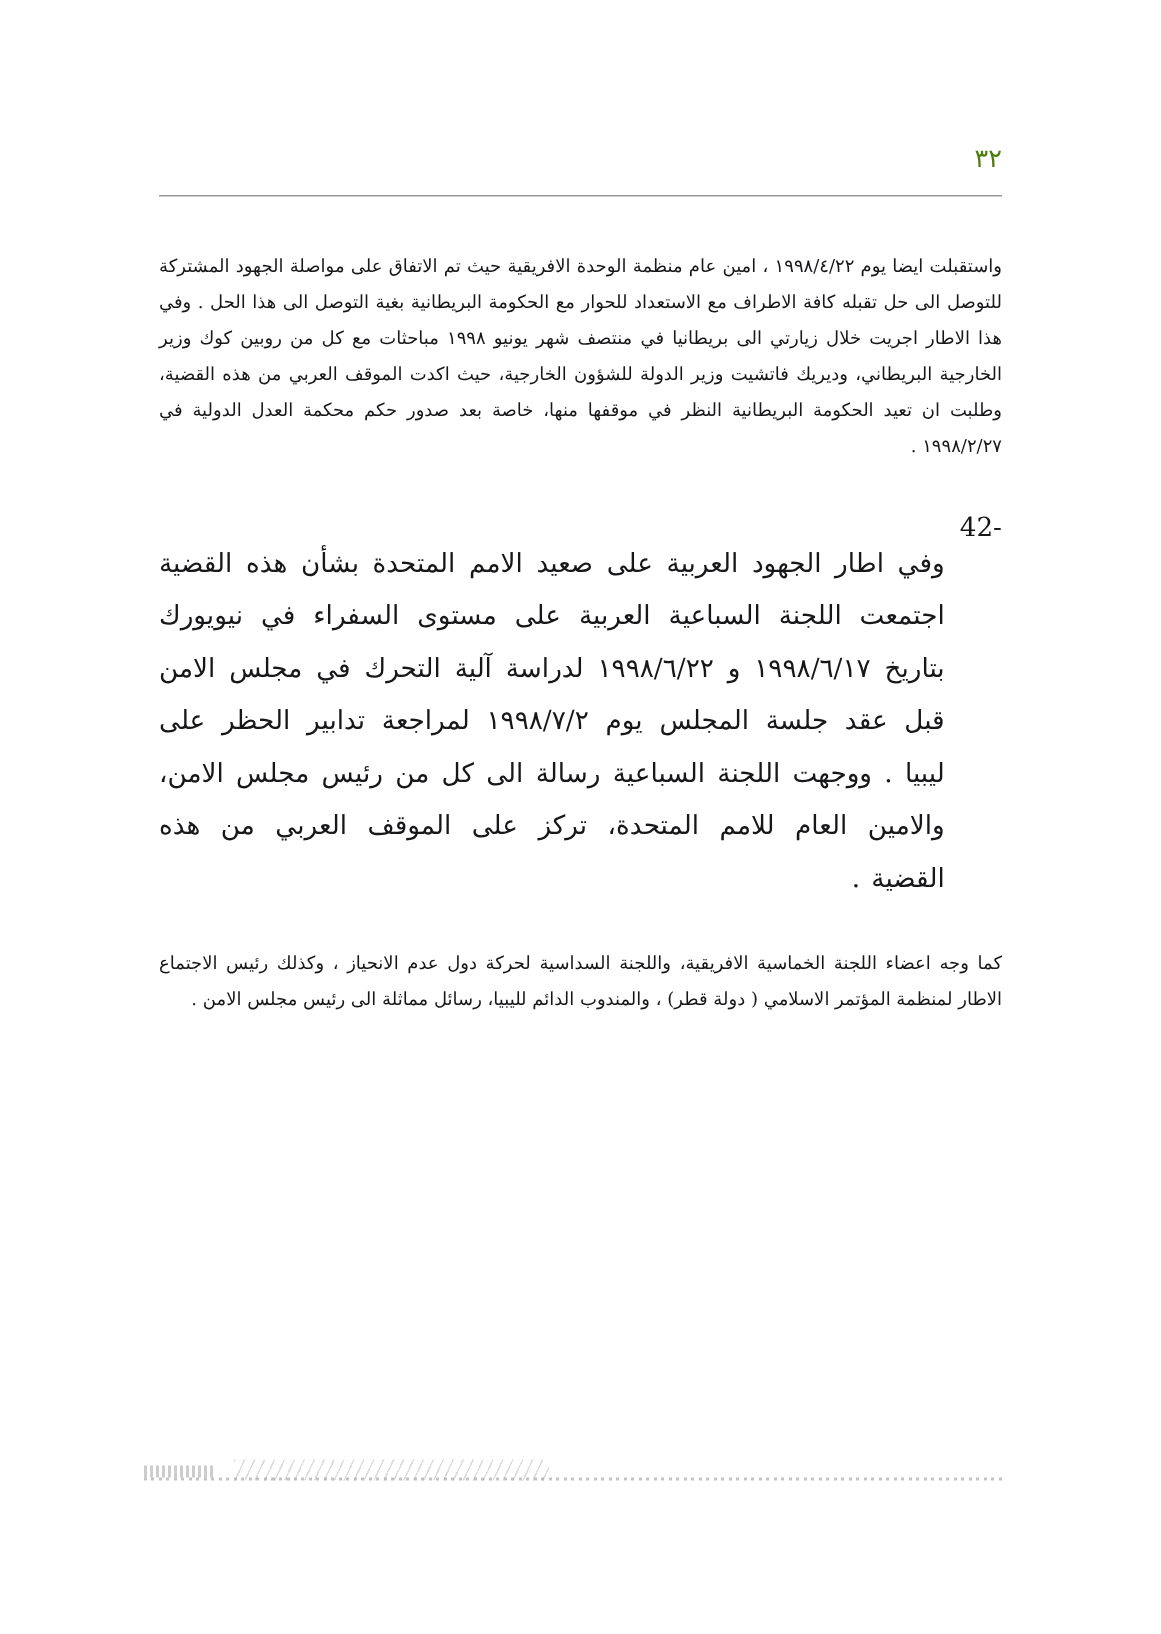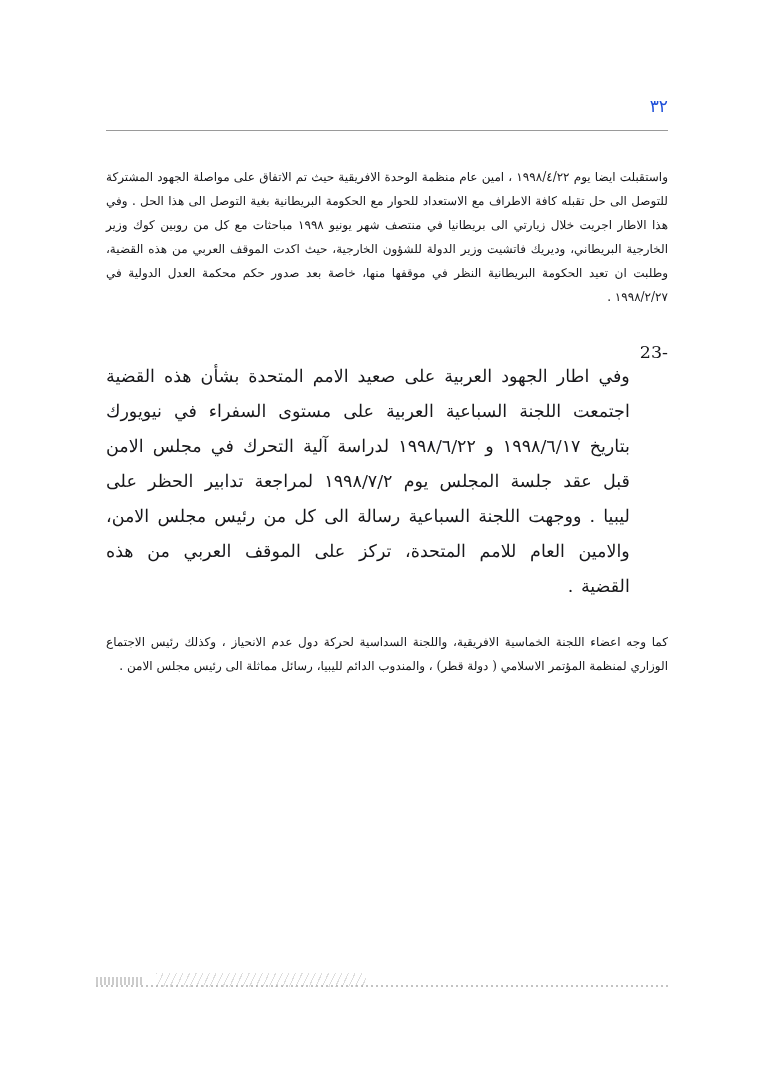--- a/index.html
+++ b/index.html
@@ -18,21 +18,21 @@
     position: relative;
     width: 774px;
     height: 1089px;
     box-sizing: border-box;
     padding: 96px 106px 0 106px;
   }
   .page-number {
     font-family: "DejaVu Sans", "Liberation Sans", sans-serif;
     font-size: 17px;
     letter-spacing: 1px;
-    color: #1d4ed8;
+    color: #4d7c0f;
     margin: 0 0 14px 0;
     text-align: right;
     direction: rtl;
   }
   .rule {
     border: 0;
     border-top: 1px solid #9a9a9a;
     margin: 0 0 34px 0;
     width: 100%;
   }
@@ -123,25 +123,25 @@
 
 <div class="page">
 
   <div class="page-number">٣٢</div>
 
   <hr class="rule">
 
   <div class="body-block">واستقبلت ايضا يوم ١٩٩٨/٤/٢٢ ، امين عام منظمة الوحدة الافريقية حيث تم الاتفاق على مواصلة الجهود المشتركة للتوصل الى  حل تقبله كافة الاطراف مع الاستعداد للحوار مع الحكومة البريطانية بغية التوصل الى  هذا الحل . وفي هذا الاطار اجريت خلال زيارتي الى بريطانيا في منتصف شهر يونيو ١٩٩٨  مباحثات مع كل من روبين كوك وزير  الخارجية البريطاني، وديريك فاتشيت وزير الدولة للشؤون الخارجية، حيث اكدت الموقف  العربي من هذه القضية، وطلبت ان تعيد الحكومة البريطانية النظر في موقفها  منها، خاصة بعد صدور حكم محكمة  العدل الدولية في ١٩٩٨/٢/٢٧ .</div>
 
   <div class="numbered">
-    <div class="marker">-23</div>
+    <div class="marker">-42</div>
     <div class="text spread">وفي اطار الجهود العربية على صعيد الامم المتحدة بشأن هذه القضية اجتمعت اللجنة السباعية العربية على مستوى  السفراء في نيويورك بتاريخ ١٩٩٨/٦/١٧ و ١٩٩٨/٦/٢٢ لدراسة آلية التحرك في مجلس الامن قبل عقد جلسة المجلس يوم ١٩٩٨/٧/٢ لمراجعة تدابير الحظر على ليبيا . ووجهت اللجنة السباعية رسالة الى كل من رئيس مجلس الامن، والامين العام للامم المتحدة، تركز على الموقف العربي من هذه القضية .</div>
   </div>
 
-  <div class="body-block">كما وجه اعضاء اللجنة الخماسية الافريقية، واللجنة السداسية لحركة دول عدم الانحياز ، وكذلك رئيس الاجتماع الوزاري لمنظمة المؤتمر الاسلامي ( دولة قطر) ، والمندوب الدائم لليبيا، رسائل مماثلة الى رئيس مجلس الامن .</div>
+  <div class="body-block">كما وجه اعضاء اللجنة الخماسية الافريقية، واللجنة السداسية لحركة دول عدم الانحياز ، وكذلك رئيس الاجتماع الاطار لمنظمة المؤتمر الاسلامي ( دولة قطر) ، والمندوب الدائم لليبيا، رسائل مماثلة الى رئيس مجلس الامن .</div>
 
   <div class="footer-marks">
     <div class="footer-dots"></div>
     <div class="footer-smudge"></div>
     <div class="footer-smudge2"></div>
   </div>
 
 </div>
 
 </body></html>

